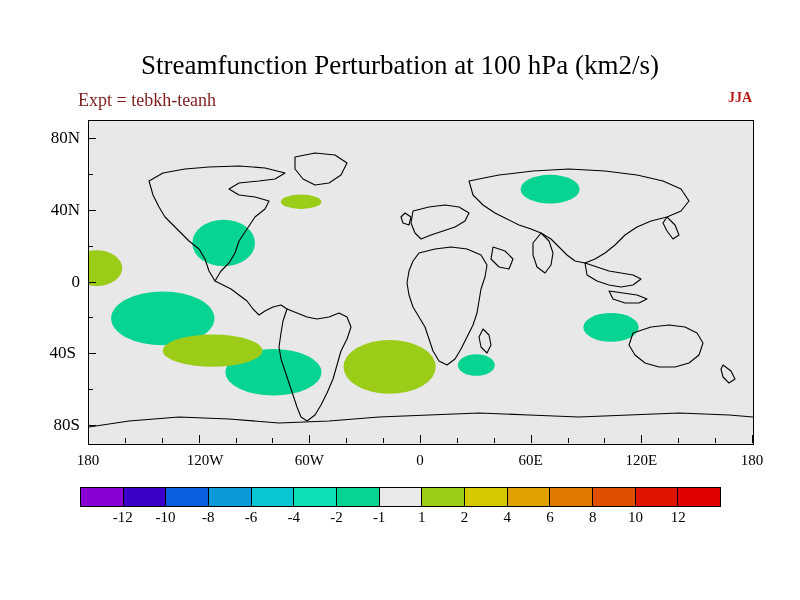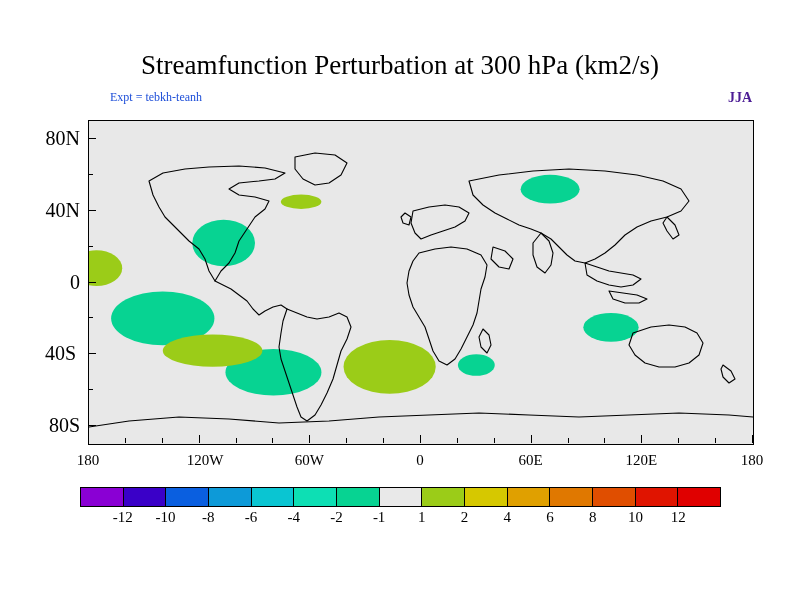--- a/index.html
+++ b/index.html
@@ -30,31 +30,30 @@
     position: absolute;
     left: 0; top: 88px;
     width: 800px;
     text-align: center;
     font-size: 14px;
     color: #000000;
   }
   #expt-label {
     position: absolute;
     left: 78px; top: 90px;
-    font-size: 12px;
-    color: #1d4ed8;
-    white-space: nowrap;
-    margin-left: 32px;
+    font-size: 18px;
+    color: #7f1d1d;
+    white-space: nowrap;
   }
   #season-label {
     position: absolute;
     right: 48px; top: 90px;
     font-size: 14px;
     font-weight: bold;
-    color: #4c1d95;
+    color: #b91c1c;
   }
 
   
   #plot-frame {
     position: absolute;
     left: 88px; top: 120px;
     width: 664px; height: 323px;
     background: #e8e8e8;
     border: 1px solid #000000;
     box-sizing: content-box;
@@ -75,21 +74,21 @@
   }
   .xlabel {
     position: absolute;
     font-size: 15px;
     color: #000000;
     transform: translateX(-50%);
     white-space: nowrap;
   }
   .ylabel {
     position: absolute;
-    font-size: 20px;
+    font-size: 17px;
     color: #000000;
     transform: translateY(-50%);
     text-align: right;
     white-space: nowrap;
   }
 
   
   #colorbar {
     position: absolute;
     left: 80px; top: 487px;
@@ -112,21 +111,21 @@
     color: #000000;
     transform: translateX(-50%);
     white-space: nowrap;
   }
 </style>
 </head>
 <body>
 
 <div id="page">
 
-  <div id="main-title">Streamfunction Perturbation at 300 hPa (km2/s)</div>
+  <div id="main-title">Streamfunction Perturbation at 100 hPa (km2/s)</div>
   <div id="expt-label">Expt = tebkh-teanh</div>
   <div id="season-label">JJA</div>
 
   <div id="plot-frame">
     <svg id="map-canvas" viewBox="0 0 664 323" preserveAspectRatio="none">
       <g id="shapes-layer">
           <ellipse cx="73.78" cy="197.39" rx="51.64" ry="26.92" fill="#07d392"></ellipse>
           <ellipse cx="184.44" cy="251.22" rx="47.96" ry="23.33" fill="#07d392"></ellipse>
           <ellipse cx="134.64" cy="122.02" rx="31.36" ry="23.33" fill="#07d392"></ellipse>
           <ellipse cx="461.11" cy="68.19" rx="29.51" ry="14.36" fill="#07d392"></ellipse>

